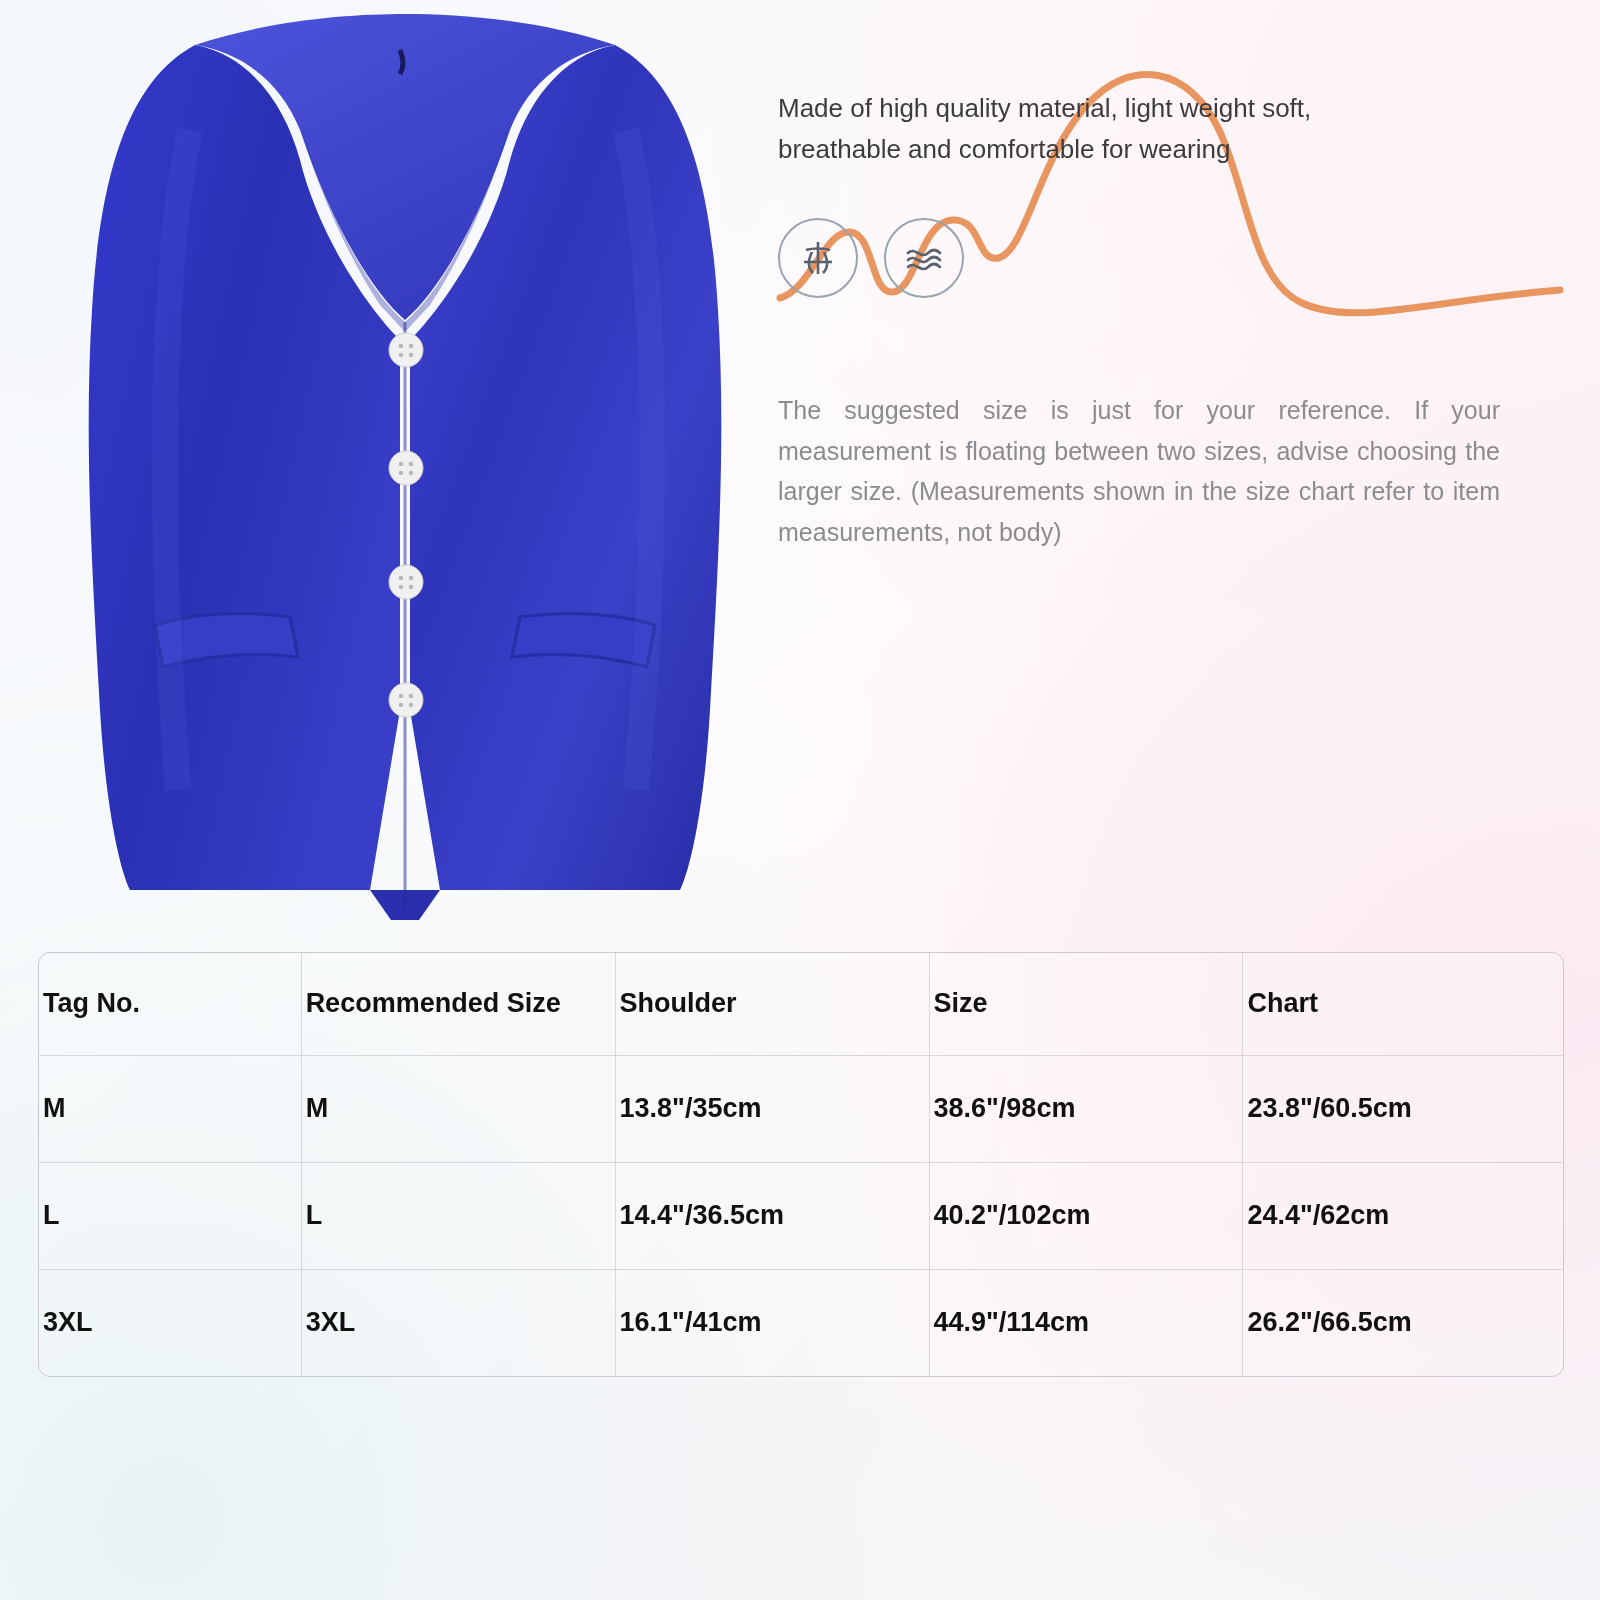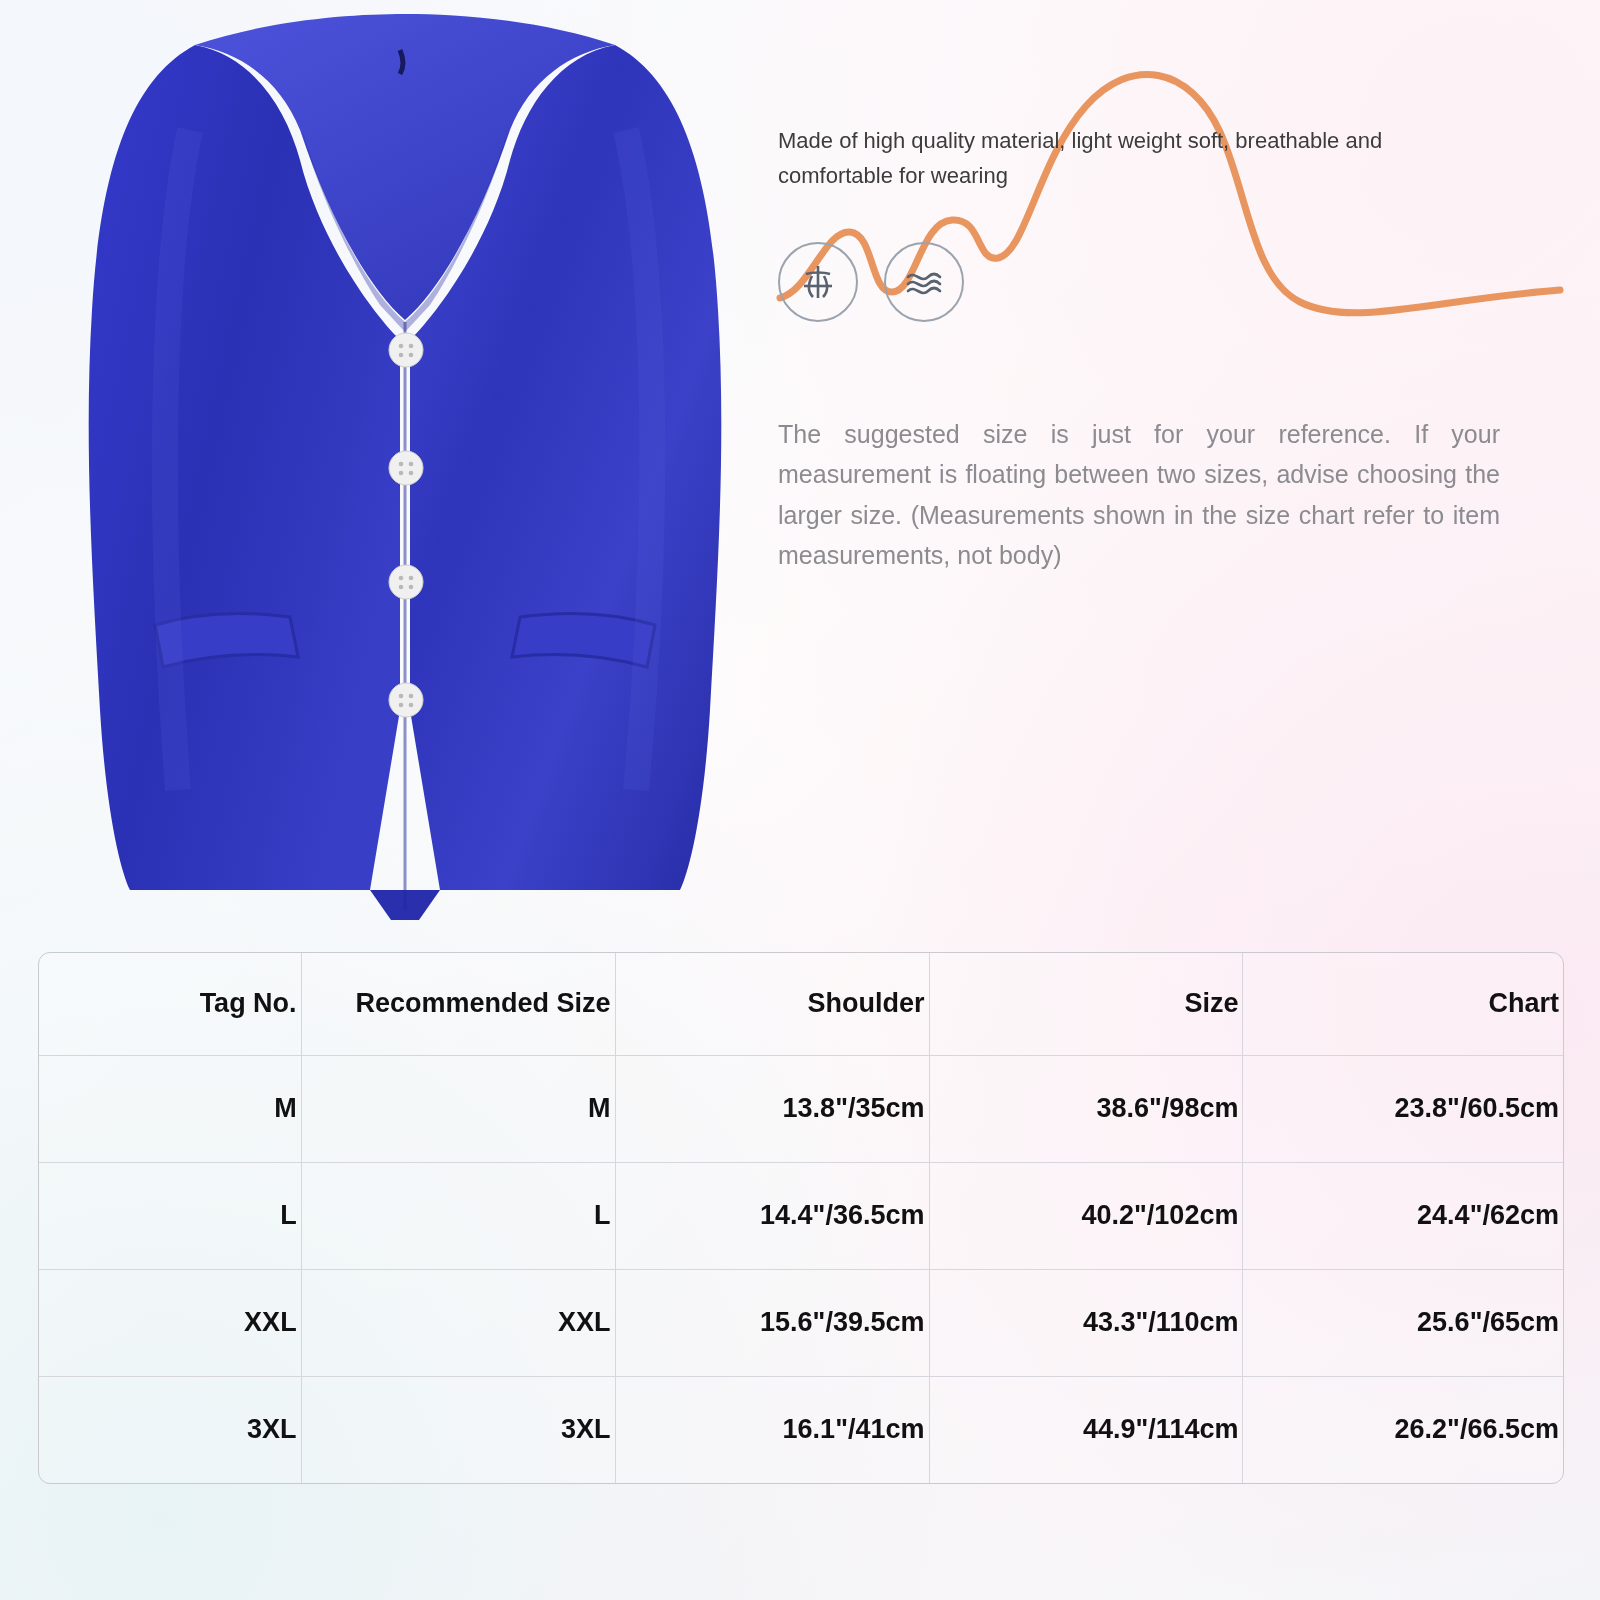--- a/index.html
+++ b/index.html
@@ -60,22 +60,22 @@
     position: relative;
     font-size: 58px;
     font-weight: bold;
     color: #111111;
     letter-spacing: 0px;
     margin: 0;
     padding-top: 150px;
     line-height: 1.0;
   }
   .subtitle {
-    margin-top: 64px;
-    font-size: 22px;
+    margin-top: 28px;
+    font-size: 26px;
     color: #3c3c3c;
     line-height: 1.58;
     max-width: 640px;
   }
   .feature-icons {
     margin-top: 48px;
     display: flex;
     gap: 26px;
   }
   .feat-icon {
@@ -109,21 +109,21 @@
   }
   table.size-table {
     width: 100%;
     border-collapse: collapse;
     table-layout: fixed;
   }
   table.size-table th,
   table.size-table td {
     border-right: 1px solid #d6d6dc;
     border-bottom: 1px solid #d6d6dc;
-    text-align: right;
+    text-align: left;
     font-size: 27px;
     font-weight: bold;
     color: #111111;
     height: 107px;
     padding: 0 4px;
     box-sizing: border-box;
   }
   table.size-table th:last-child,
   table.size-table td:last-child {
     border-right: none;
@@ -299,27 +299,20 @@
           <td>23.8"/60.5cm</td>
         </tr>
         <tr>
           <td>L</td>
           <td>L</td>
           <td>14.4"/36.5cm</td>
           <td>40.2"/102cm</td>
           <td>24.4"/62cm</td>
         </tr>
         <tr>
-          <td>XXL</td>
-          <td>XXL</td>
-          <td>15.6"/39.5cm</td>
-          <td>43.3"/110cm</td>
-          <td>25.6"/65cm</td>
-        </tr>
-        <tr>
           <td>3XL</td>
           <td>3XL</td>
           <td>16.1"/41cm</td>
           <td>44.9"/114cm</td>
           <td>26.2"/66.5cm</td>
         </tr>
       </tbody>
     </table>
   </div>
 

